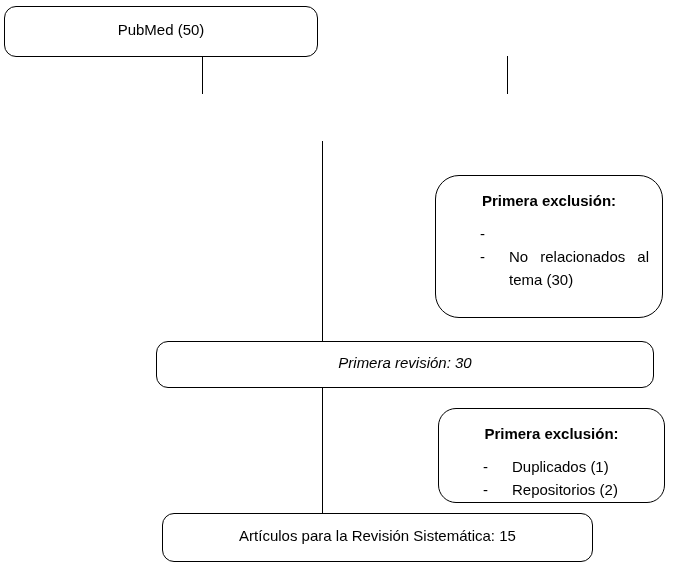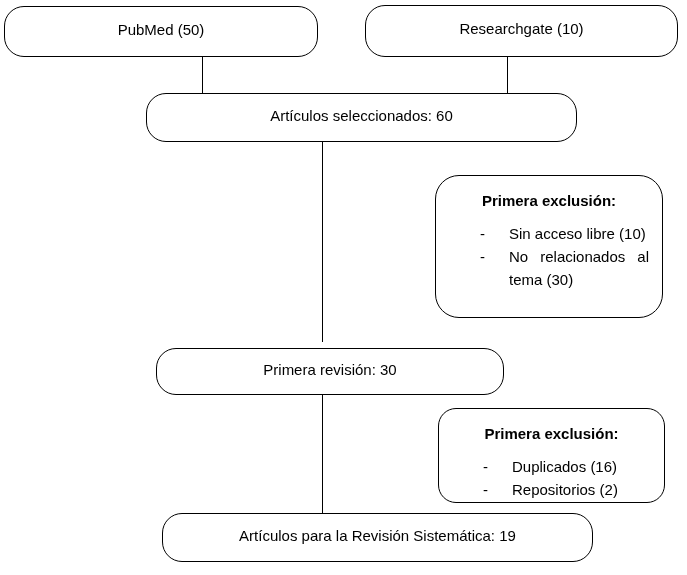--- a/index.html
+++ b/index.html
@@ -23,21 +23,21 @@
     background: #ffffff;
     font-size: 15px;
     color: #000000;
   }
   .label-box {
     display: flex;
     align-items: center;
     justify-content: center;
     text-align: center;
     padding-bottom: 5px;
-    border-radius: 20px;
+    border-radius: 12px;
   }
   .connector {
     position: absolute;
     width: 1.4px;
     background: #000000;
   }
   .exclusion {
     border-radius: 24px;
   }
   .exclusion.small {
@@ -63,21 +63,21 @@
   }
   .excl-text {
     width: 140px;
     text-align: justify;
   }
   
   #node-pubmed        { left: 4px;   top: 6px;   width: 314px; height: 51px; }
   #node-researchgate  { left: 365px; top: 5px;   width: 313px; height: 52px; }
   #node-selected      { left: 146px; top: 93px;  width: 431px; height: 49px; }
   #node-exclusion1    { left: 435px; top: 175px; width: 228px; height: 143px; }
-  #node-first-review  { left: 156px; top: 348px; width: 348px; height: 47px; }
+  #node-first-review  { left: 156px; top: 341px; width: 498px; height: 47px; font-style: italic; }
   #node-exclusion2    { left: 438px; top: 408px; width: 227px; height: 95px; }
   #node-final         { left: 162px; top: 513px; width: 431px; height: 49px; }
   
   #conn-pubmed-selected       { left: 201.5px; top: 56px;  height: 38px; }
   #conn-researchgate-selected { left: 506.5px; top: 56px;  height: 38px; }
   #conn-selected-review       { left: 321.5px; top: 141px; height: 201px; }
   #conn-review-final          { left: 321.5px; top: 387px; height: 127px; }
 </style>
 </head>
 <body>
@@ -86,57 +86,50 @@
 
   <div class="connector" id="conn-pubmed-selected"></div>
   <div class="connector" id="conn-researchgate-selected"></div>
   <div class="connector" id="conn-selected-review"></div>
   <div class="connector" id="conn-review-final"></div>
 
   <div class="node label-box" id="node-pubmed">
     <span>PubMed (50)</span>
   </div>
 
-  <div class="node label-box" id="node-researchgate">
-    <span>Researchgate (10)</span>
-  </div>
 
-  <div class="node label-box" id="node-selected">
-    <span>Artículos seleccionados: 60</span>
-  </div>
 
   <div class="node exclusion" id="node-exclusion1">
     <div class="excl-title">Primera exclusión:</div>
     <div class="excl-list">
       <div class="excl-item">
         <span class="excl-dash">-</span>
-        <span class="excl-text">Sin acceso libre (10)</span>
       </div>
       <div class="excl-item">
         <span class="excl-dash">-</span>
         <span class="excl-text">No relacionados al tema (30)</span>
       </div>
     </div>
   </div>
 
   <div class="node label-box" id="node-first-review">
     <span>Primera revisión: 30</span>
   </div>
 
   <div class="node exclusion small" id="node-exclusion2">
     <div class="excl-title">Primera exclusión:</div>
     <div class="excl-list">
       <div class="excl-item">
         <span class="excl-dash">-</span>
-        <span class="excl-text">Duplicados (16)</span>
+        <span class="excl-text">Duplicados (1)</span>
       </div>
       <div class="excl-item">
         <span class="excl-dash">-</span>
         <span class="excl-text">Repositorios (2)</span>
       </div>
     </div>
   </div>
 
   <div class="node label-box" id="node-final">
-    <span>Artículos para la Revisión Sistemática: 19</span>
+    <span>Artículos para la Revisión Sistemática: 15</span>
   </div>
 
 </div>
 
 </body></html>

